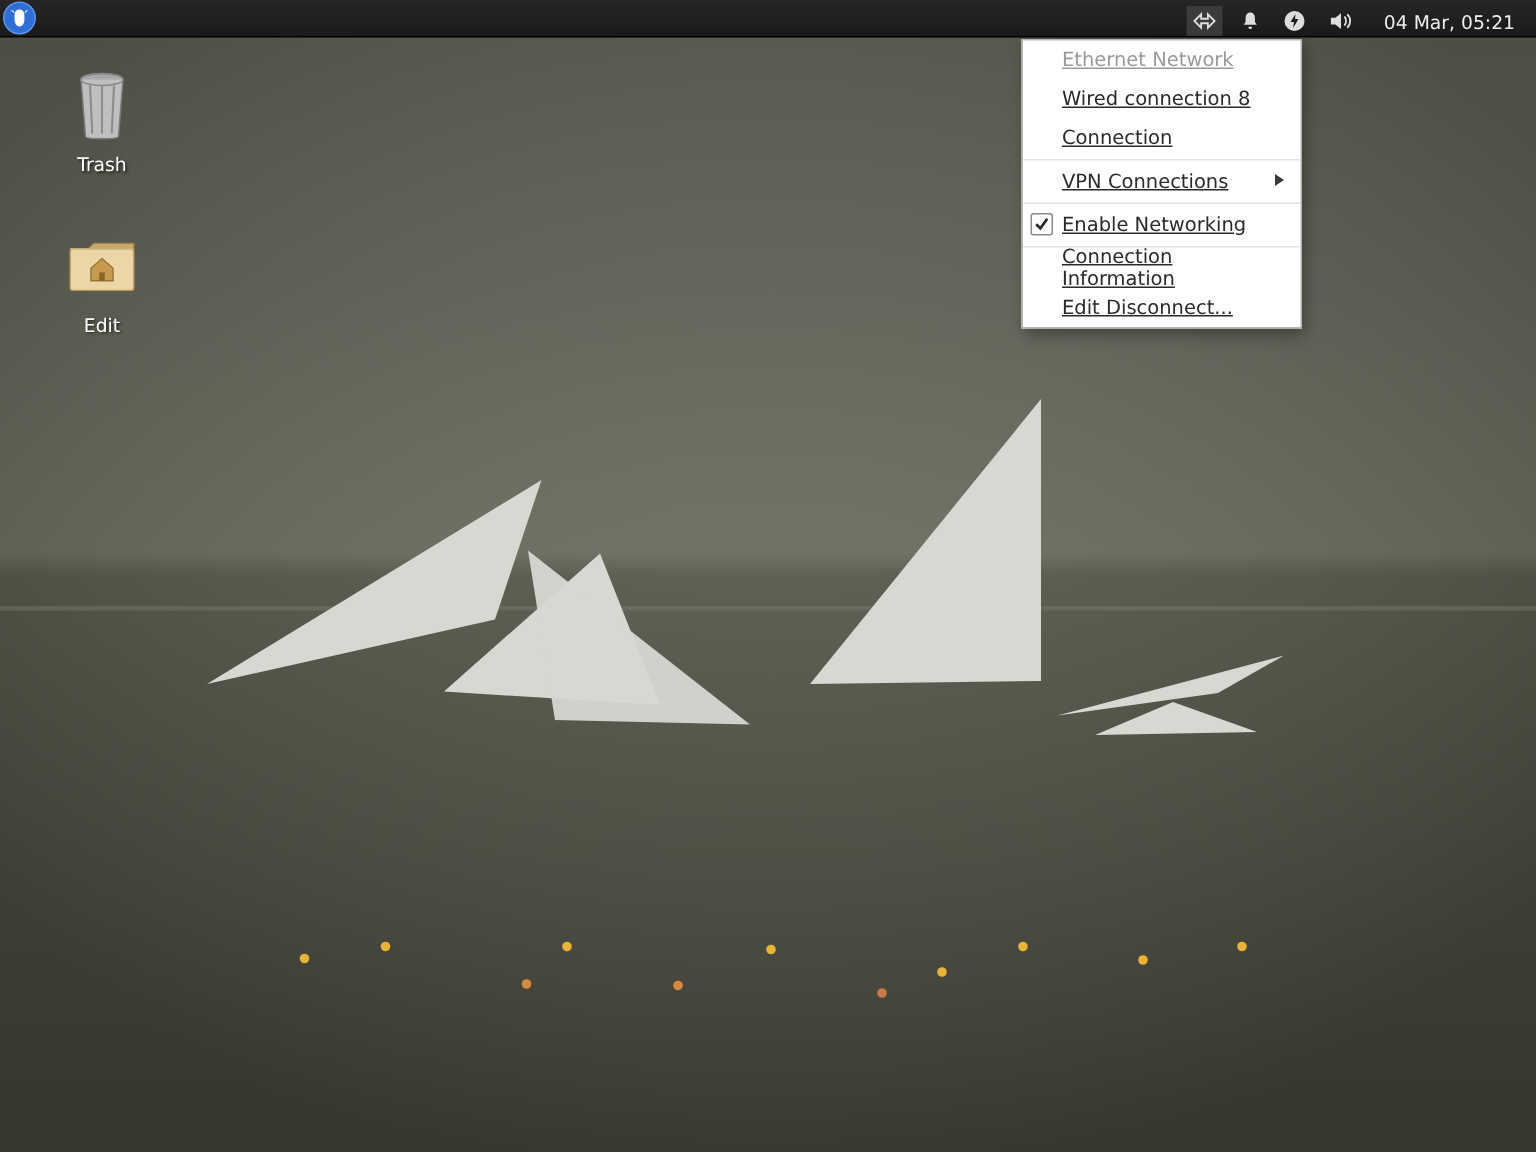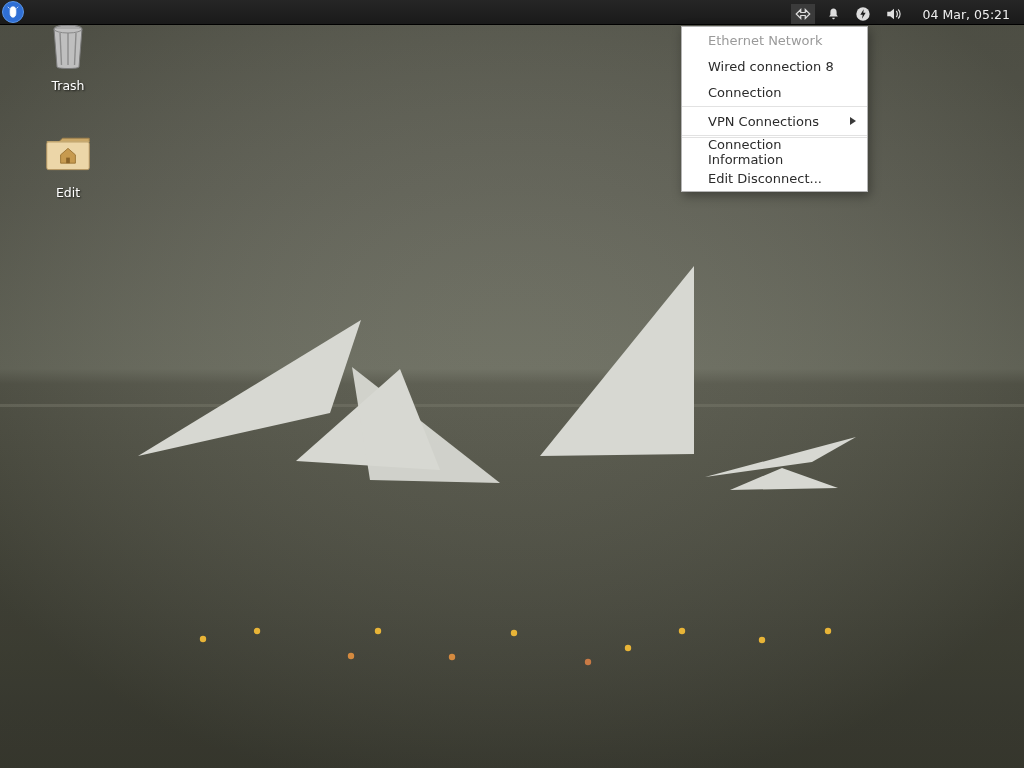--- a/index.html
+++ b/index.html
@@ -28,34 +28,34 @@
     }
     .panel .spacer { flex: 1; }
     .panel .tray { display: flex; align-items: center; gap: 14px; padding: 4px 8px 0 4px; height: 100%; }
     .panel .tray-btn { display: flex; align-items: center; justify-content: center; cursor: pointer; height: 100%; }
     .panel .clock { font-size: 12.5px; color: #eee; padding: 0 6px; }
     .tray-btn.active { background: #3b3b3b; padding: 0 3px; margin: 0 -3px; }
 
     svg.icon { display: block; }
 
     
-    .desktop-icons { position: absolute; top: 22px; left: 18px; z-index: 10; width: 110px; }
+    .desktop-icons { position: absolute; top: 46px; left: 18px; z-index: 10; width: 110px; }
     .dicon { width: 100px; height: auto; display: flex; flex-direction: column; align-items: center; margin-bottom: 36px; cursor: pointer; }
     .dicon .glyph { width: 48px; height: 48px; display: flex; align-items: center; justify-content: center; }
     .dicon .label { color: #fff; font-size: 12.5px; text-align: center; margin-top: 8px; text-shadow: 1px 1px 2px rgba(0,0,0,0.7); }
 
     
     .menu {
       position: absolute; top: 26px; left: 681px; width: 187px;
       background: #ffffff; border: 1px solid #b5b5b5; box-shadow: 2px 4px 10px rgba(0,0,0,0.35);
       z-index: 200; font-size: 13px; color: #2b2b2b;
     }
     .menu .item {
       display: flex; align-items: center; height: 26px; padding: 0 10px 0 26px;
-      position: relative; cursor: pointer;
+      position: relative; cursor: pointer; text-decoration: underline;
     }
     .menu .item.header { color: #9a9a9a; cursor: default; }
     .menu hr { border: none; border-top: 1px solid #e2e2e2; margin: 1px 0; }
     .menu .check {
       position: absolute; left: 5px; top: 5px; width: 15px; height: 15px;
       border: 1px solid #8a8a8a; border-radius: 2px; background: #fff;
       display: flex; align-items: center; justify-content: center;
     }
     .menu .arrow { margin-left: auto; }
   </style>
@@ -164,16 +164,24 @@
   <hr>
   <div class="item">
     <span>VPN Connections</span>
     <span class="arrow">
       <svg width="8" height="10" viewBox="0 0 8 10">
           <path d="M1 1 L7 5 L1 9 Z" fill="#3a3a3a"></path>
         </svg>
     </span>
   </div>
   <hr>
+  <div class="item">
+    <span class="check">
+      <svg width="11" height="11" viewBox="0 0 12 12">
+          <path d="M2 6 L5 9 L10 2" fill="none" stroke="#2b2b2b" stroke-width="2"></path>
+        </svg>
+    </span>
+    <span>Enable Networking</span>
+  </div>
   <hr>
   <div class="item">Connection Information</div>
   <div class="item">Edit Disconnect...</div>
 </div>
 
 </body></html>

